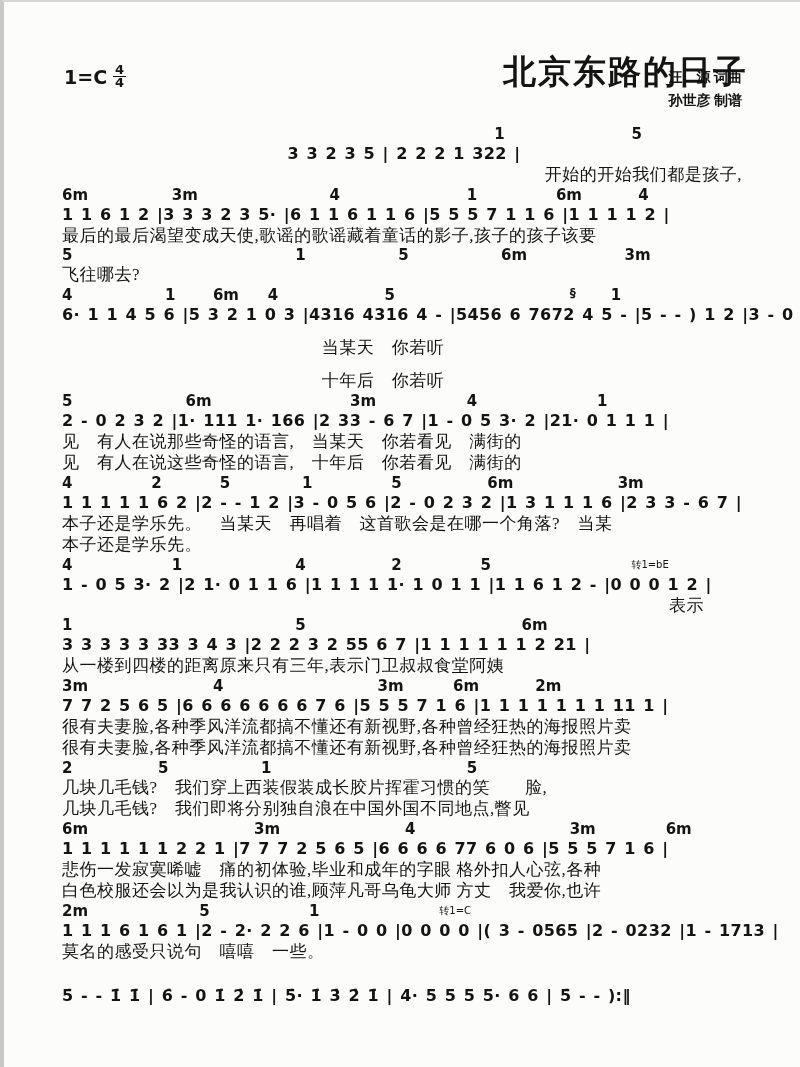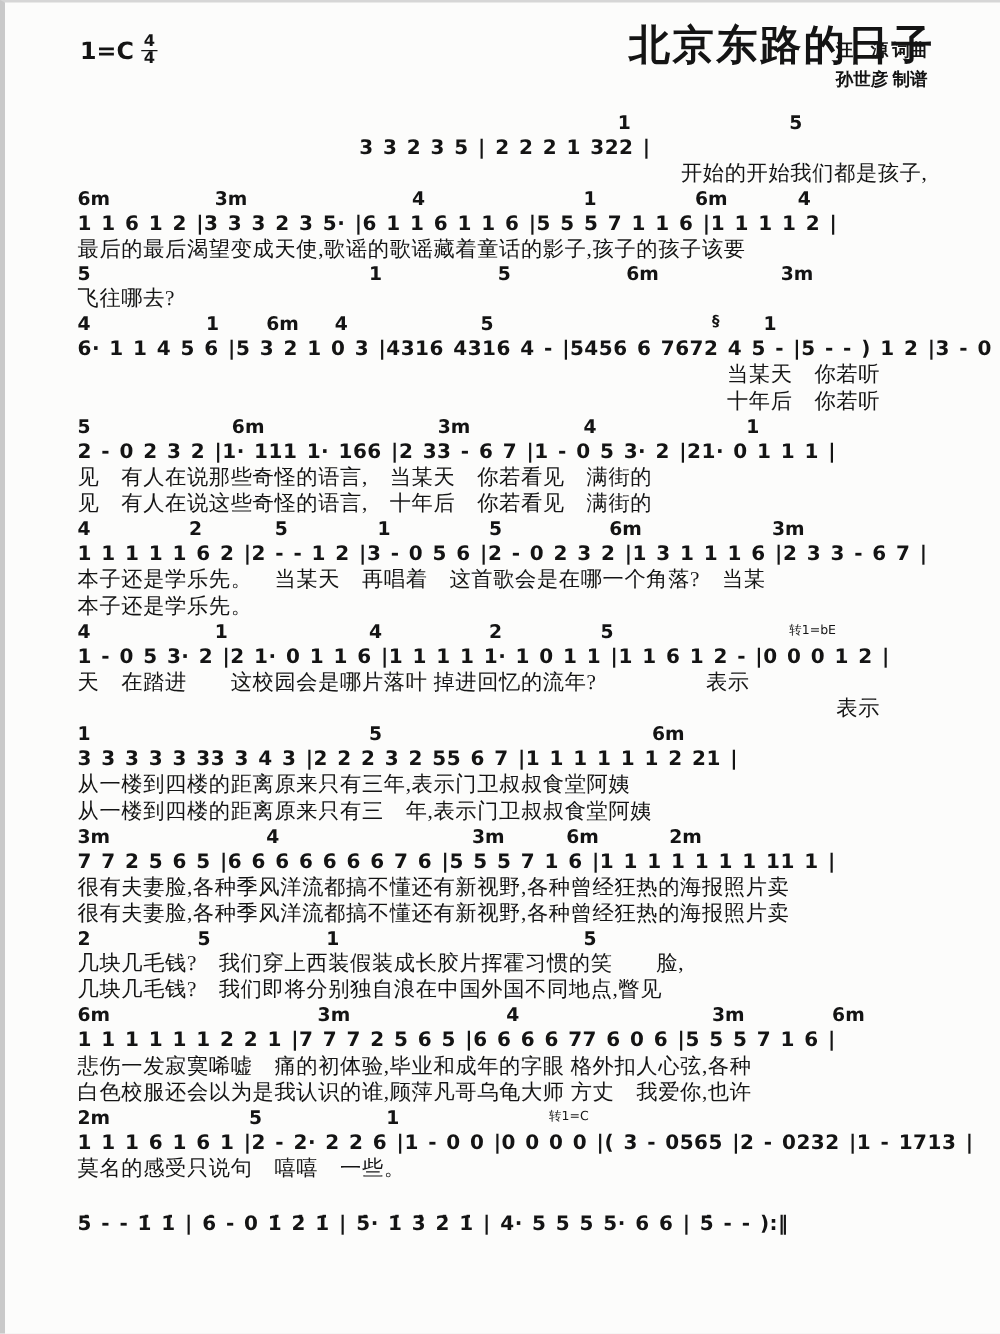--- a/index.html
+++ b/index.html
@@ -13,21 +13,21 @@
   .page{
     position:relative;
     width:800px;height:1067px;
     box-sizing:border-box;
     background:#fcfcfb;
     border-left:4px solid #c9c9c9;
     border-top:2px solid #d6d6d6;
     padding:10px 52px 8px 58px;
   }
   
-  .header{position:relative;height:76px;}
+  .header{position:relative;height:76px;margin-top:36px;}
   .keysig{
     position:absolute;left:2px;top:16px;
     font-weight:bold;font-size:19px;
     font-family:"DejaVu Sans",sans-serif;
     display:flex;align-items:center;gap:6px;
   }
   .frac{display:inline-flex;flex-direction:column;align-items:center;
         font-size:13px;line-height:12px;font-weight:bold;}
   .frac .num{border-bottom:1.5px solid #141414;padding:0 2px;}
   .title{
@@ -61,21 +61,21 @@
     letter-spacing:.4px;word-spacing:1.5px;
     white-space:nowrap;
   }
   .lyric{
     font-size:17px;line-height:21.5px;
     letter-spacing:.5px;white-space:nowrap;
   }
   
   .sys-1 .notes{text-align:center;padding-right:2px;}
   .sys-1 .lyric{text-align:right;padding-right:6px;}
-  .sys-4 .lyric{text-align:right;padding-right:44px;}
+  .sys-4 .lyric{text-align:center;padding-right:44px;margin-top:12px;}
   .sys-7 .lyric:last-child{text-align:right;padding-right:44px;}
   .sys-13{margin-top:6px;}
 </style>
 </head>
 <body>
 
 <div class="page">
 
   <div class="header">
     <div class="keysig">
@@ -166,32 +166,30 @@
       <div class="system sys-7">
         <div class="chords">
           <span class="chord" style="left: 0%;">4</span>
           <span class="chord" style="left: 16%;">1</span>
           <span class="chord" style="left: 34%;">4</span>
           <span class="chord" style="left: 48%;">2</span>
           <span class="chord" style="left: 61%;">5</span>
           <span class="annotation" style="left: 83%;">转1=bE</span>
         </div>
         <div class="notes">1 - 0 5 3· 2 |2 1· 0 1 1 6 |1 1 1 1 1· 1 0 1 1 |1 1 6 1 2 - |0 0 0 1 2 |</div>
-        <div class="lyric">天　在踏进　　这校园会是哪片落叶 掉进回忆的流年?　　　　　表示</div>
         <div class="lyric">表示</div>
       </div>
       <div class="system sys-8">
         <div class="chords">
           <span class="chord" style="left: 0%;">1</span>
           <span class="chord" style="left: 34%;">5</span>
           <span class="chord" style="left: 67%;">6m</span>
         </div>
         <div class="notes">3 3 3 3 3 33 3 4 3 |2 2 2 3 2 55 6 7 |1 1 1 1 1 1 2 21 |</div>
         <div class="lyric">从一楼到四楼的距离原来只有三年,表示门卫叔叔食堂阿姨</div>
-        <div class="lyric">从一楼到四楼的距离原来只有三　年,表示门卫叔叔食堂阿姨</div>
       </div>
       <div class="system sys-9">
         <div class="chords">
           <span class="chord" style="left: 0%;">3m</span>
           <span class="chord" style="left: 22%;">4</span>
           <span class="chord" style="left: 46%;">3m</span>
           <span class="chord" style="left: 57%;">6m</span>
           <span class="chord" style="left: 69%;">2m</span>
         </div>
         <div class="notes">7 7 2 5 6 5 |6 6 6 6 6 6 6 7 6 |5 5 5 7 1 6 |1 1 1 1 1 1 1 11 1 |</div>

